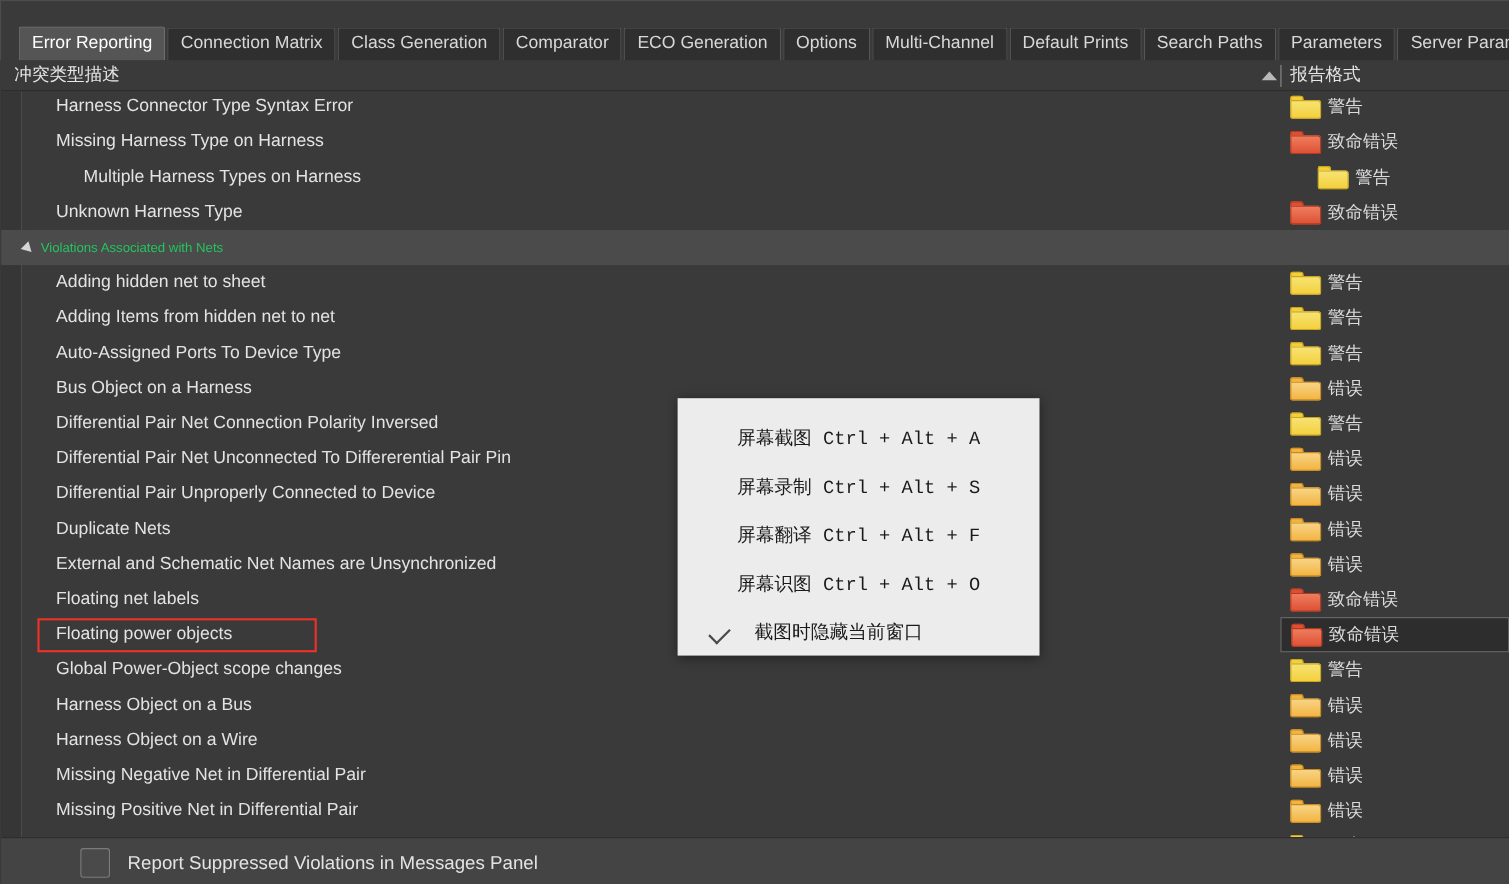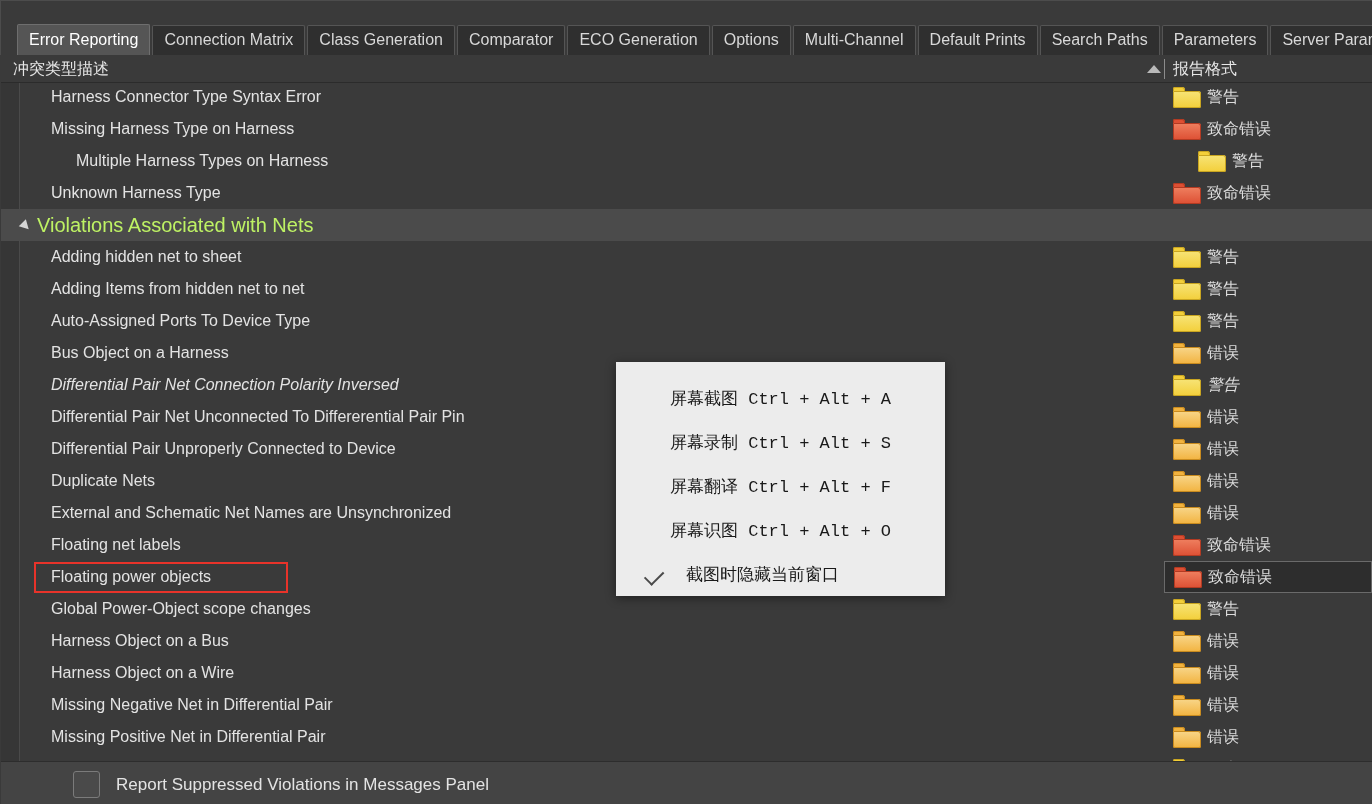--- a/index.html
+++ b/index.html
@@ -114,22 +114,22 @@
     font-size: 16px;
     white-space: nowrap;
   }
   .row.group .labelwrap {
     position: absolute;
     left: 31px; top: 0;
     height: 16px;
     padding-left: 5px; padding-right: 14px;
     background: #4b4b4b;
     line-height: 32px;
-    color: #bef264;
-    font-size: 20px;
+    color: #22c55e;
+    font-size: 12px;
     white-space: nowrap;
   }
   .row.group .tri {
     position: absolute;
     left: 20px; top: 12px;
     width: 0; height: 0;
     border-top: 5px solid transparent;
     border-bottom: 5px solid transparent;
     border-right: 0;
     border-left: 9px solid #d5d5d5;
@@ -347,21 +347,21 @@
         <div class="row" style="top: 254px;">
           <div class="label">Bus Object on a Harness</div>
           <div class="fmtcell">
             <div class="folder">
               <div class="tab-lip" style="background: rgb(242, 179, 63); box-shadow: rgb(201, 139, 30) 0px 0px 0px 1px inset;"></div>
               <div class="body" style="background: linear-gradient(rgb(248, 214, 138) 0%, rgb(242, 179, 63) 100%); box-shadow: rgb(201, 139, 30) 0px 0px 0px 1px inset;"></div>
             </div>
             <div class="fmtlabel">错误</div>
           </div>
         </div>
-        <div class="row" style="top: 286px; font-style: italic;">
+        <div class="row" style="top: 286px;">
           <div class="label">Differential Pair Net Connection Polarity Inversed</div>
           <div class="fmtcell">
             <div class="folder">
               <div class="tab-lip" style="background: rgb(243, 207, 58); box-shadow: rgb(201, 165, 32) 0px 0px 0px 1px inset;"></div>
               <div class="body" style="background: linear-gradient(rgb(247, 228, 119) 0%, rgb(243, 207, 58) 100%); box-shadow: rgb(201, 165, 32) 0px 0px 0px 1px inset;"></div>
             </div>
             <div class="fmtlabel">警告</div>
           </div>
         </div>
         <div class="row" style="top: 318px;">

